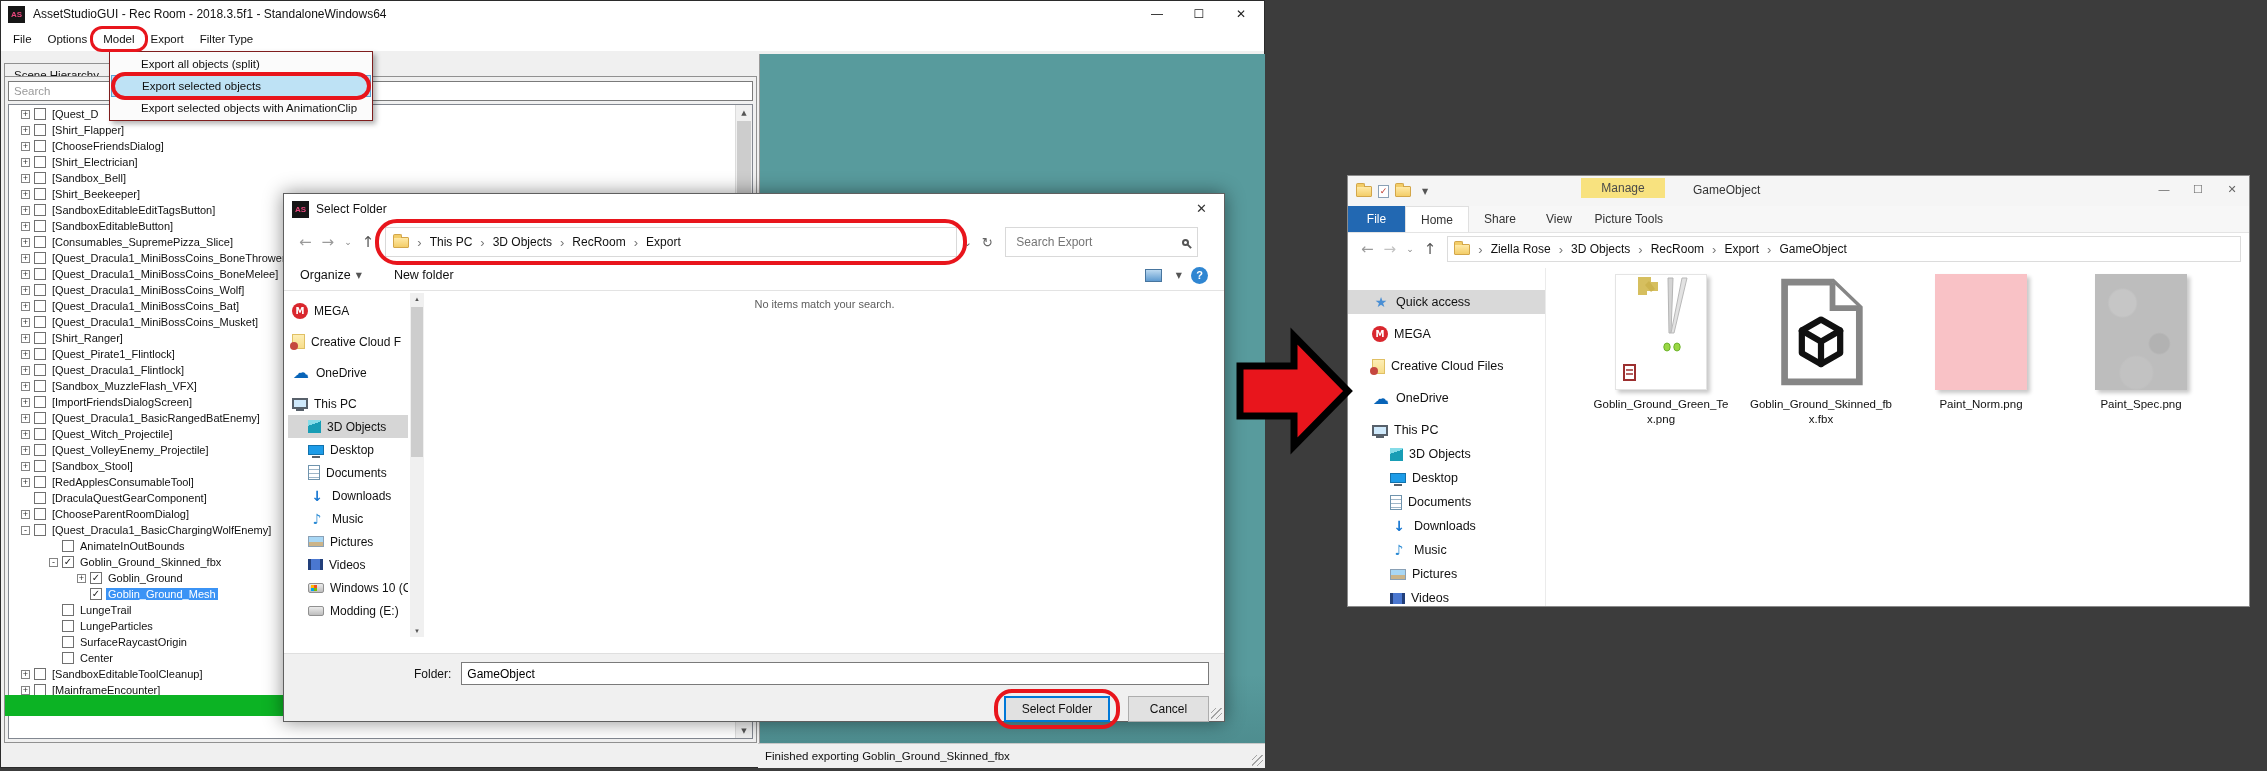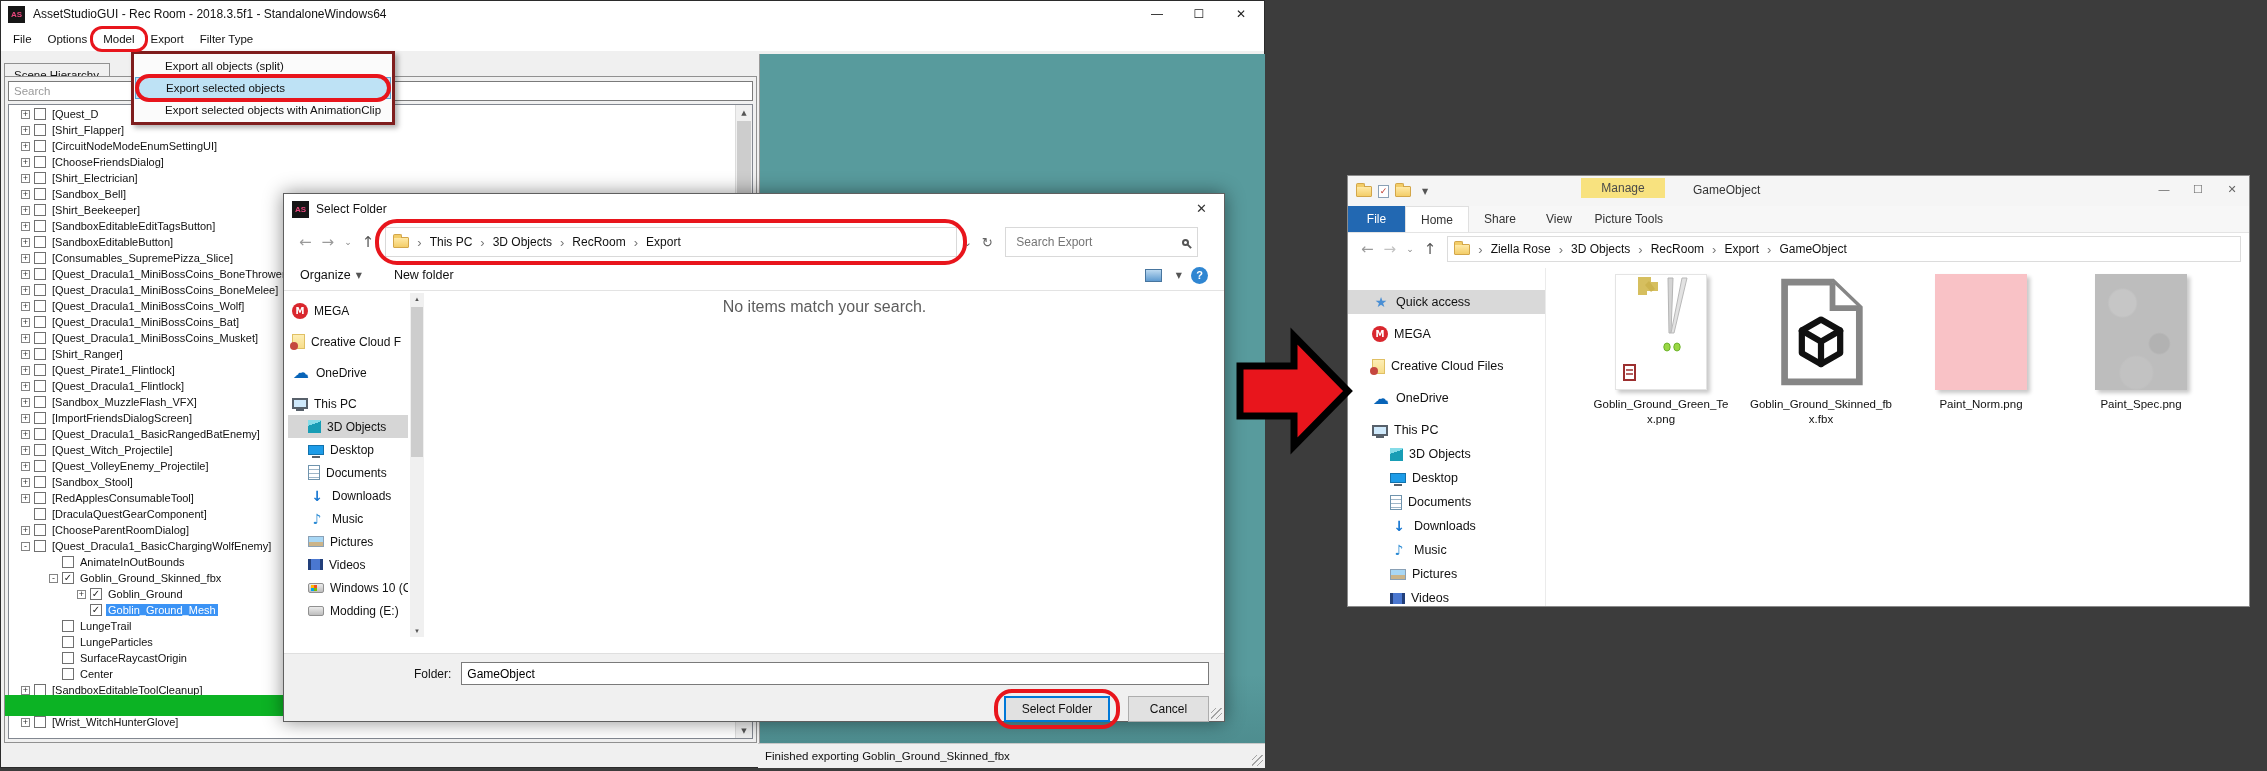--- a/index.html
+++ b/index.html
@@ -53,22 +53,22 @@
   .sb-thumb{position:absolute;left:1px;right:1px;background:#cdcdcd;}
   .progress{position:absolute;left:4px;top:694px;width:750px;height:21px;background:var(--green);}
   .preview{position:absolute;left:758px;top:53px;width:506px;height:689px;
            background:linear-gradient(var(--teal) 90%,#4e8d8f);border-left:1px solid #9a9a9a;}
   .statusbar{position:absolute;left:757px;top:742px;width:507px;height:25px;background:#f0f0f0;display:flex;
              align-items:center;padding-left:7px;font-size:11.5px;border-top:1px solid #c9c9c9;}
   .grip{position:absolute;right:2px;bottom:2px;width:11px;height:11px;
         background:repeating-linear-gradient(135deg,transparent 0 3px,#a3a3a3 3px 4px);}
 
   
-  .dropdown{position:absolute;left:108px;top:50px;width:264px;background:#fbfbfb;border:3px solid #7f1d1d;
-            box-shadow:3px 3px 5px rgba(0,0,0,.3);z-index:50;padding:1px;margin-left:22px;}
+  .dropdown{position:absolute;left:108px;top:50px;width:264px;background:#fbfbfb;border:1px solid #7f1d1d;
+            box-shadow:3px 3px 5px rgba(0,0,0,.3);z-index:50;padding:1px;}
   .dd-item{height:22px;display:flex;align-items:center;padding-left:30px;font-size:11.5px;position:relative;}
   .dd-item.hl{background:var(--menu_highlight);border:1px solid #58a6d8;}
   .dd-item .oval{inset:-4px -1px;border-radius:14px;}
 
   
   .dlg{position:absolute;left:283px;top:193px;width:942px;height:529px;background:#fff;border:1px solid #5f5f5f;
        box-shadow:0 0 18px rgba(0,0,0,.45);z-index:40;}
   .dlg-title{position:absolute;left:0;top:0;right:0;height:30px;display:flex;align-items:center;padding-left:8px;}
   .dlg-title-text{margin-left:7px;font-size:12px;}
   .dlg-close{position:absolute;right:0;top:0;width:45px;height:29px;display:flex;align-items:center;
@@ -98,21 +98,21 @@
   .help-icon{width:17px;height:17px;border-radius:50%;background:#2f86d2;color:#fff;display:flex;align-items:center;
              justify-content:center;font-size:11px;font-weight:bold;}
   .dlg-body{position:absolute;left:0;top:97px;right:0;bottom:82px;overflow:hidden;}
   .dlg-sidebar{position:absolute;left:4px;top:0;width:120px;bottom:0;overflow:hidden;}
   .dlg-sb-scroll{position:absolute;left:126px;top:2px;width:14px;bottom:2px;background:#f0f0f0;}
   .navitem{height:23px;display:flex;align-items:center;padding-left:4px;font-size:12px;white-space:nowrap;}
   .navitem.top{margin-top:8px;}
   .navitem.child{padding-left:20px;}
   .navitem.sel{background:#d6d6d6;}
   .dlg-main{position:absolute;left:145px;right:4px;top:0;bottom:0;}
-  .empty-text{margin-top:7px;text-align:center;font-size:16px;color:#5d5d5d;}
+  .empty-text{margin-top:7px;text-align:center;font-size:11px;color:#5d5d5d;}
   .dlg-bottom{position:absolute;left:0;right:0;bottom:0;height:68px;background:#f0f0f0;border-top:1px solid #dfdfdf;}
   .folder-row{position:absolute;left:130px;top:8px;right:15px;display:flex;align-items:center;font-size:12px;}
   .folder-input{flex:1;height:23px;border:1px solid #7a7a7a;margin-left:10px;font-size:12px;padding:0 5px;background:#fff;}
   .btn{position:absolute;height:26px;background:#e1e1e1;border:1px solid #adadad;font-size:12px;
        display:flex;align-items:center;justify-content:center;}
   .btn.default{border:2px solid #0078d7;}
   .btn-select{left:720px;top:42px;width:106px;}
   .btn-select .oval{inset:-9px -12px;border-radius:18px;}
   .btn-cancel{left:844px;top:42px;width:81px;}
 
@@ -233,25 +233,20 @@
                 <span class="cb" data-name="checkbox"></span>
                 <span class="tlabel" data-name="tree-item-label">[Quest_D</span>
               </div>
 
               <div class="trow" data-name="tree-row" data-level="1" data-exp="plus">
                 <span class="exp" data-name="expander-icon"></span>
                 <span class="cb" data-name="checkbox"></span>
                 <span class="tlabel" data-name="tree-item-label">[Shirt_Flapper]</span>
               </div>
 
-              <div class="trow" data-name="tree-row" data-level="1" data-exp="plus">
-                <span class="exp" data-name="expander-icon"></span>
-                <span class="cb" data-name="checkbox"></span>
-                <span class="tlabel" data-name="tree-item-label">[CircuitNodeModeEnumSettingUI]</span>
-              </div>
 
               <div class="trow" data-name="tree-row" data-level="1" data-exp="plus">
                 <span class="exp" data-name="expander-icon"></span>
                 <span class="cb" data-name="checkbox"></span>
                 <span class="tlabel" data-name="tree-item-label">[ChooseFriendsDialog]</span>
               </div>
 
               <div class="trow" data-name="tree-row" data-level="1" data-exp="plus">
                 <span class="exp" data-name="expander-icon"></span>
                 <span class="cb" data-name="checkbox"></span>

